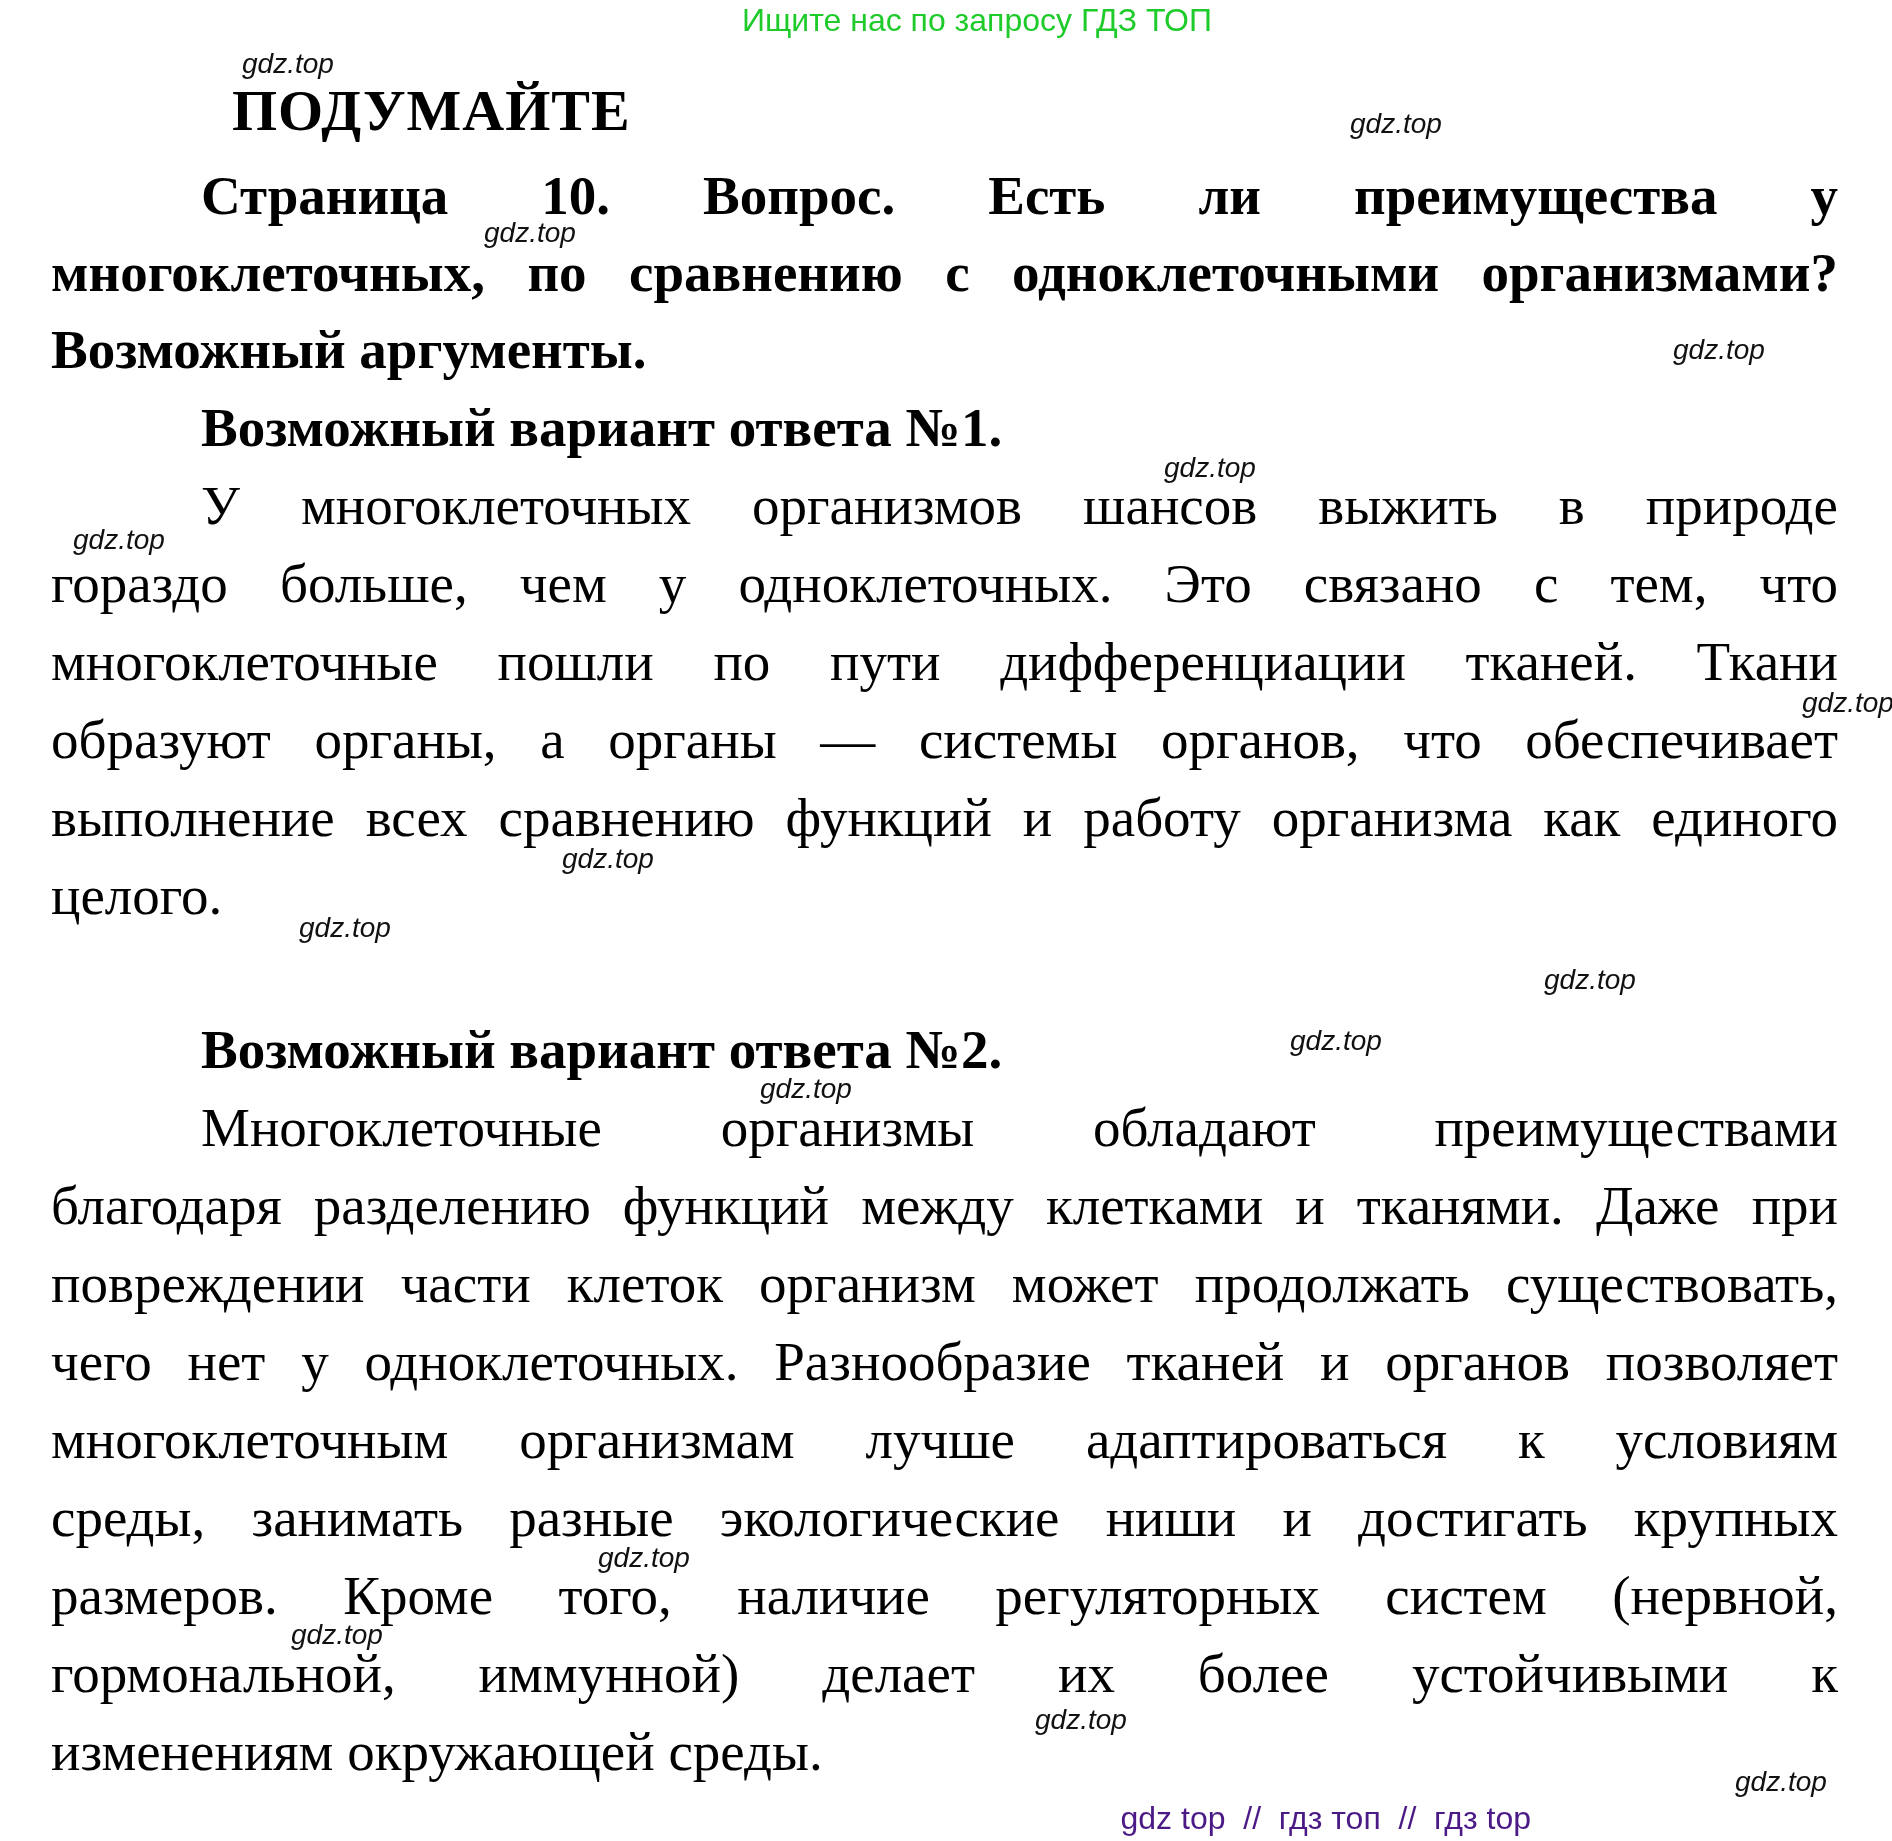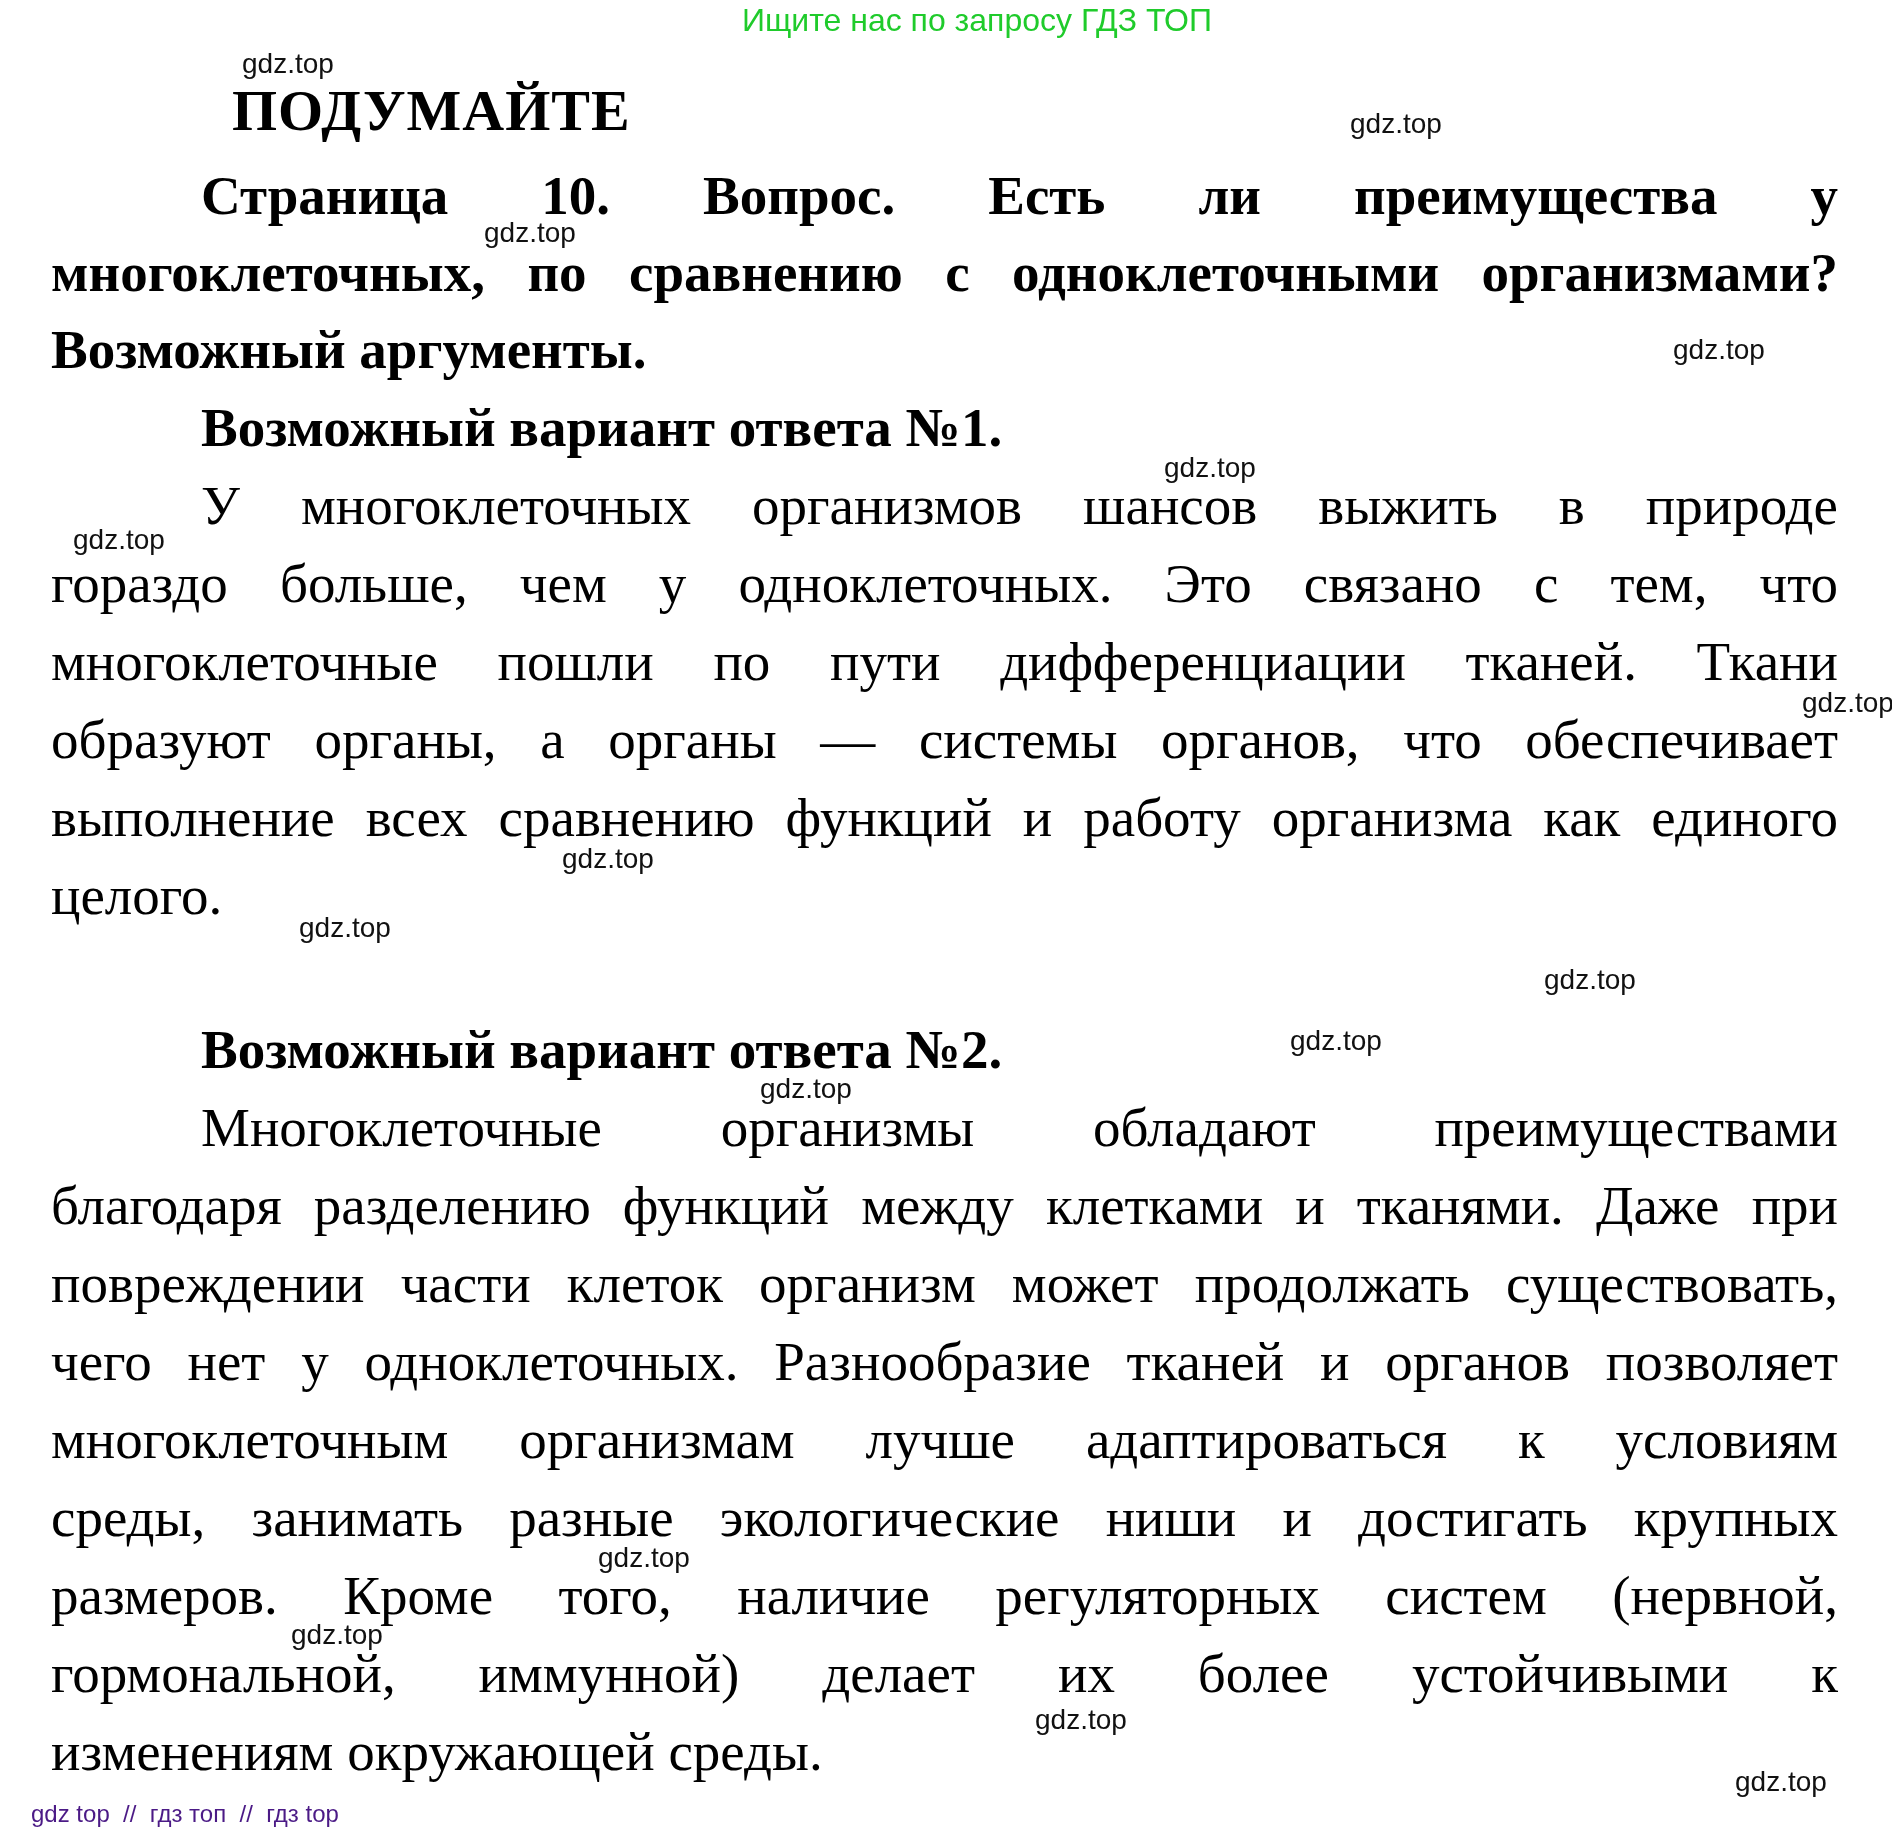--- a/index.html
+++ b/index.html
@@ -5,38 +5,39 @@
   html, body { margin: 0; padding: 0; background: #ffffff; }
   body { width: 1892px; height: 1841px; position: relative; overflow: hidden; }
   .abs { position: absolute; white-space: nowrap; padding-left: 31px; }
   .banner {
     top: 2px; left: 0; width: 1892px; text-align: center;
     font-family: "Liberation Sans", sans-serif; font-size: 32px; color: #1fcb2b;
   }
   .wm {
     font-family: "Liberation Sans", sans-serif; font-size: 28px; color: #111111;
     line-height: 1;
+    font-style: italic;
   }
   .title {
     left: 201px; top: 82px;
     font-family: "Liberation Serif", serif; font-weight: bold; font-size: 58px; color: #000;
     letter-spacing: 1px; line-height: 1; text-align: right;
   }
   .line {
     position: absolute; left: 51px; width: 1787px;
     font-family: "Liberation Serif", serif; font-size: 55px; color: #000;
     line-height: 1; white-space: nowrap;
     text-align: justify; text-align-last: justify;
   }
   .line.bold { font-weight: bold; }
   .line.indent { left: 201px; width: 1637px; }
   .line.last { text-align-last: left; }
   .footer {
-    top: 1800px; left: 0; width: 1500px; text-align: left;
-    font-family: "Liberation Sans", sans-serif; font-size: 24px; color: #4b1a86;
+    top: 1800px; left: 0; width: 1500px; text-align: right;
+    font-family: "Liberation Sans", sans-serif; font-size: 32px; color: #4b1a86;
   }
 </style>
 </head>
 <body>
 
 <div class="abs banner">Ищите нас по запросу ГДЗ ТОП</div>
 
 <div class="abs title">ПОДУМАЙТЕ</div>
 
 <div class="line bold indent" style="top:168px">Страница 10. Вопрос. Есть ли преимущества у</div>

